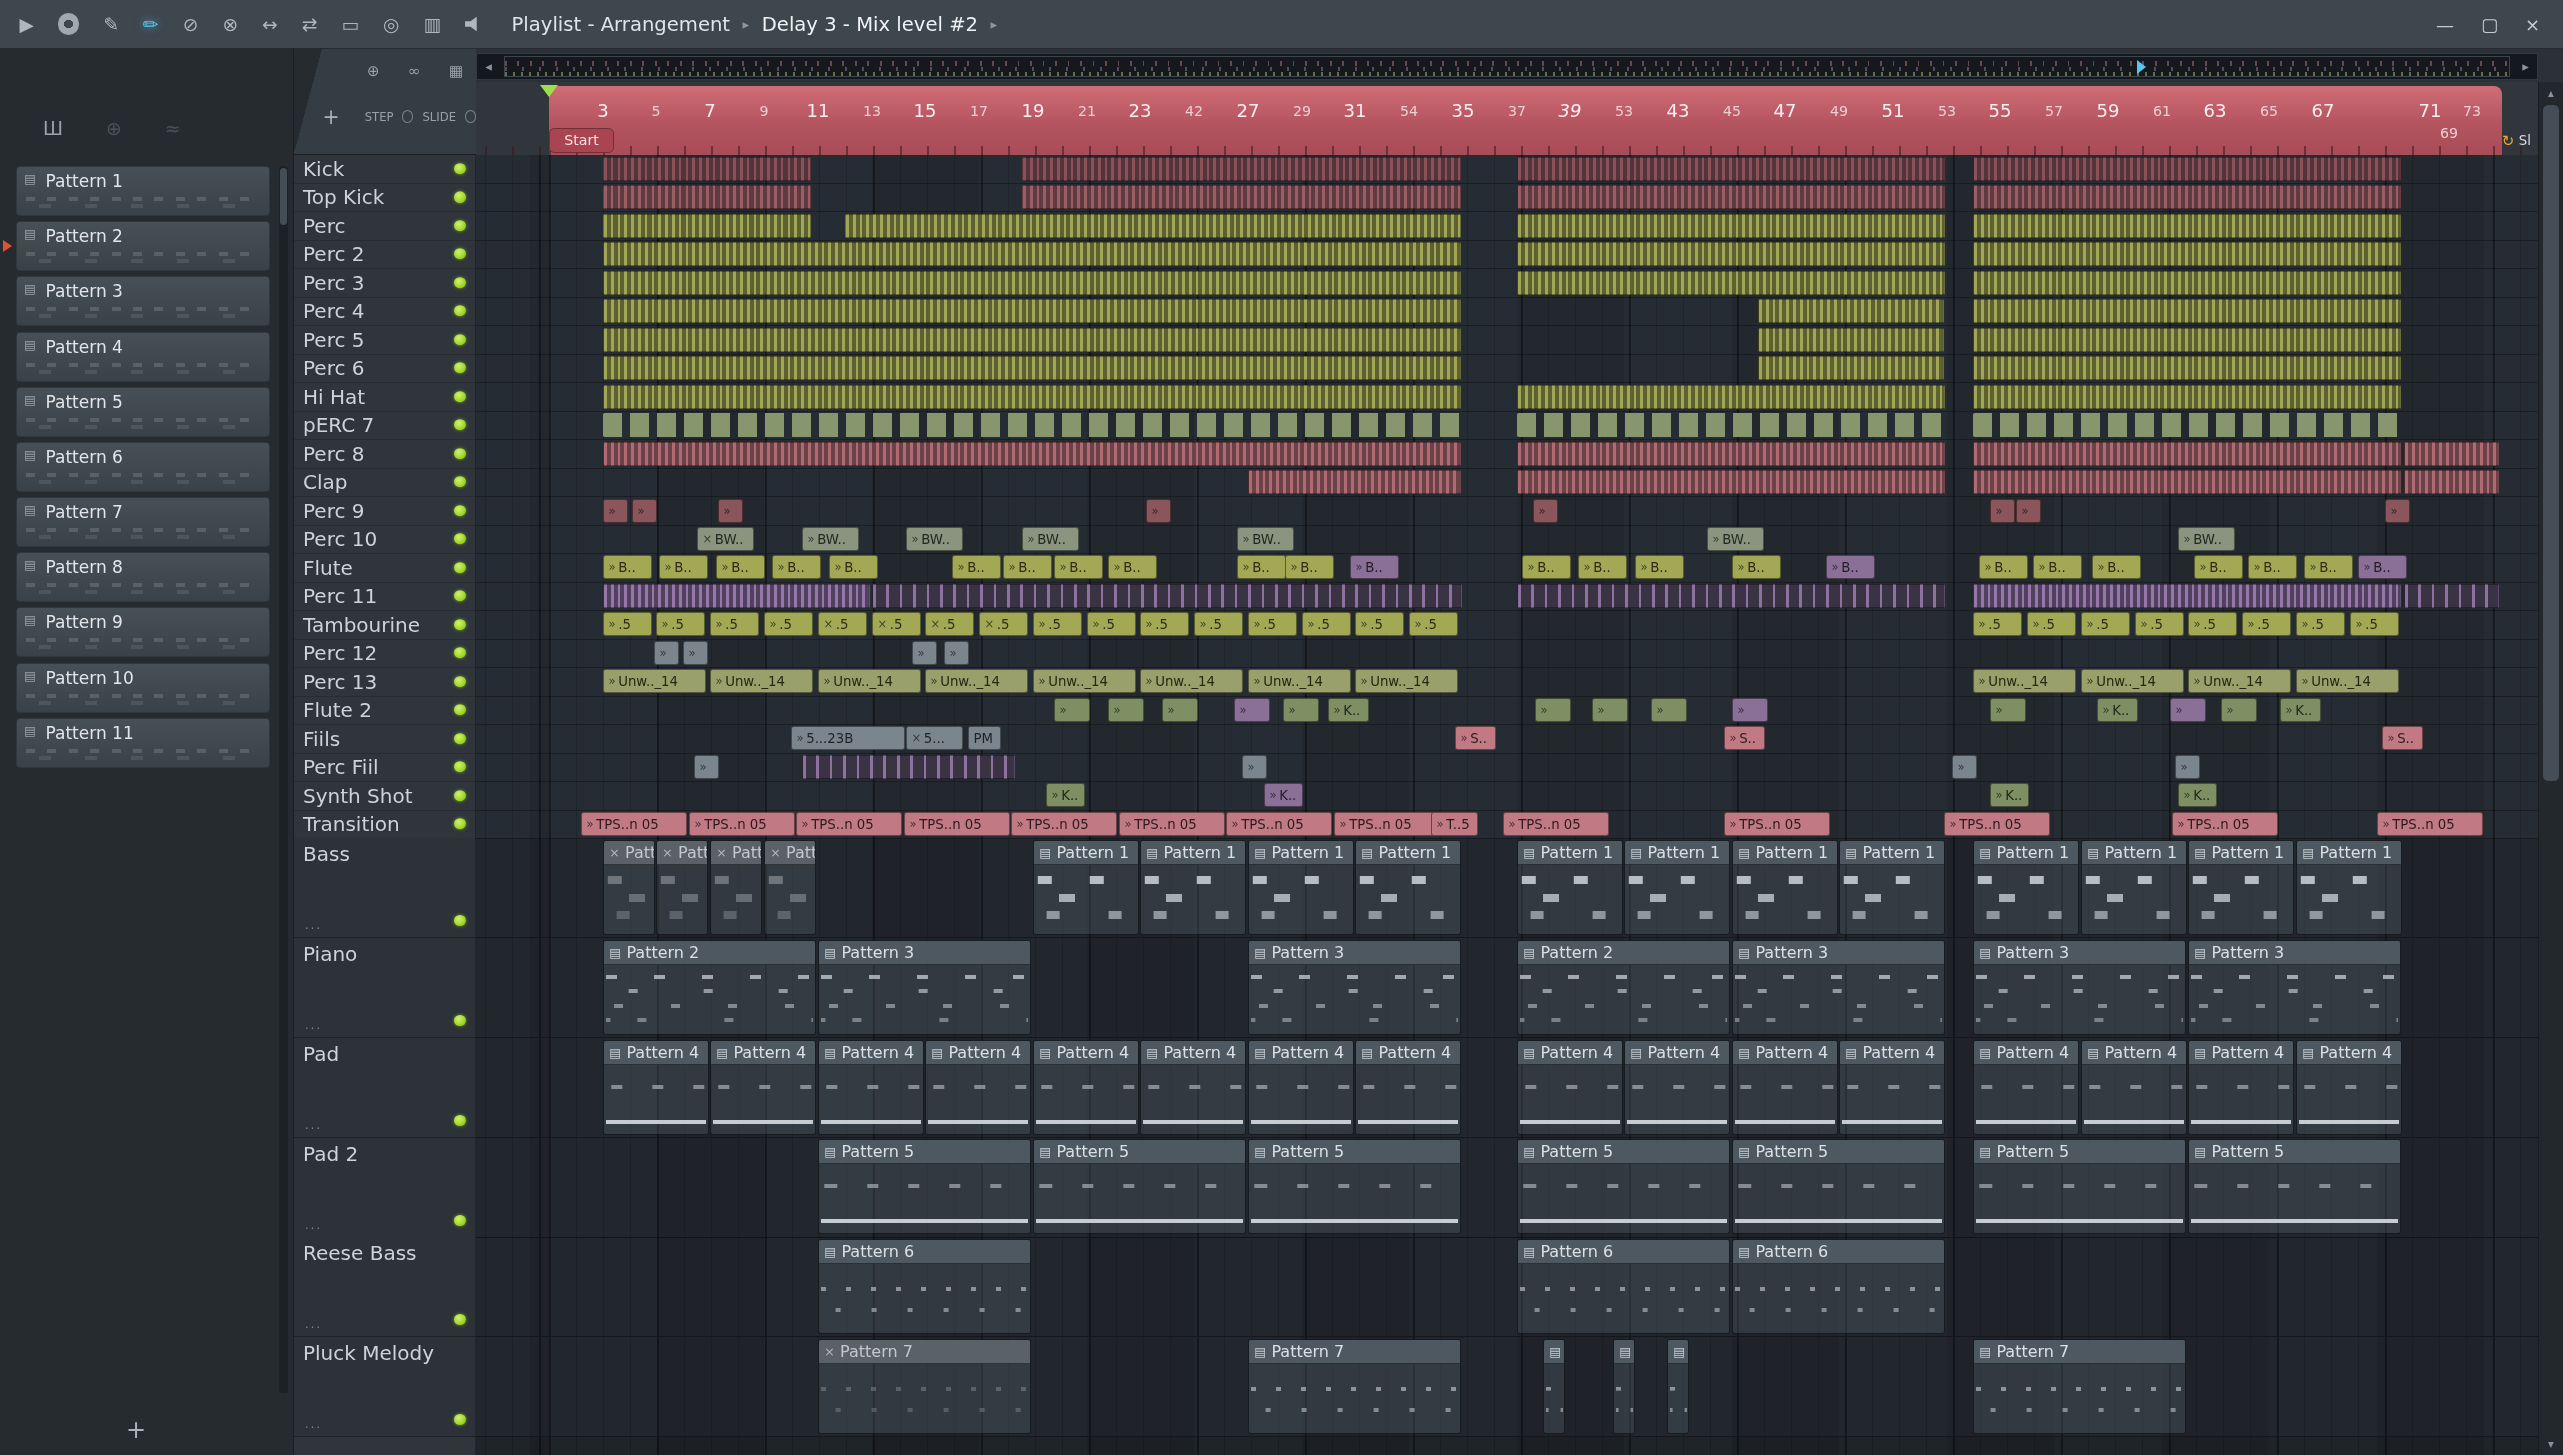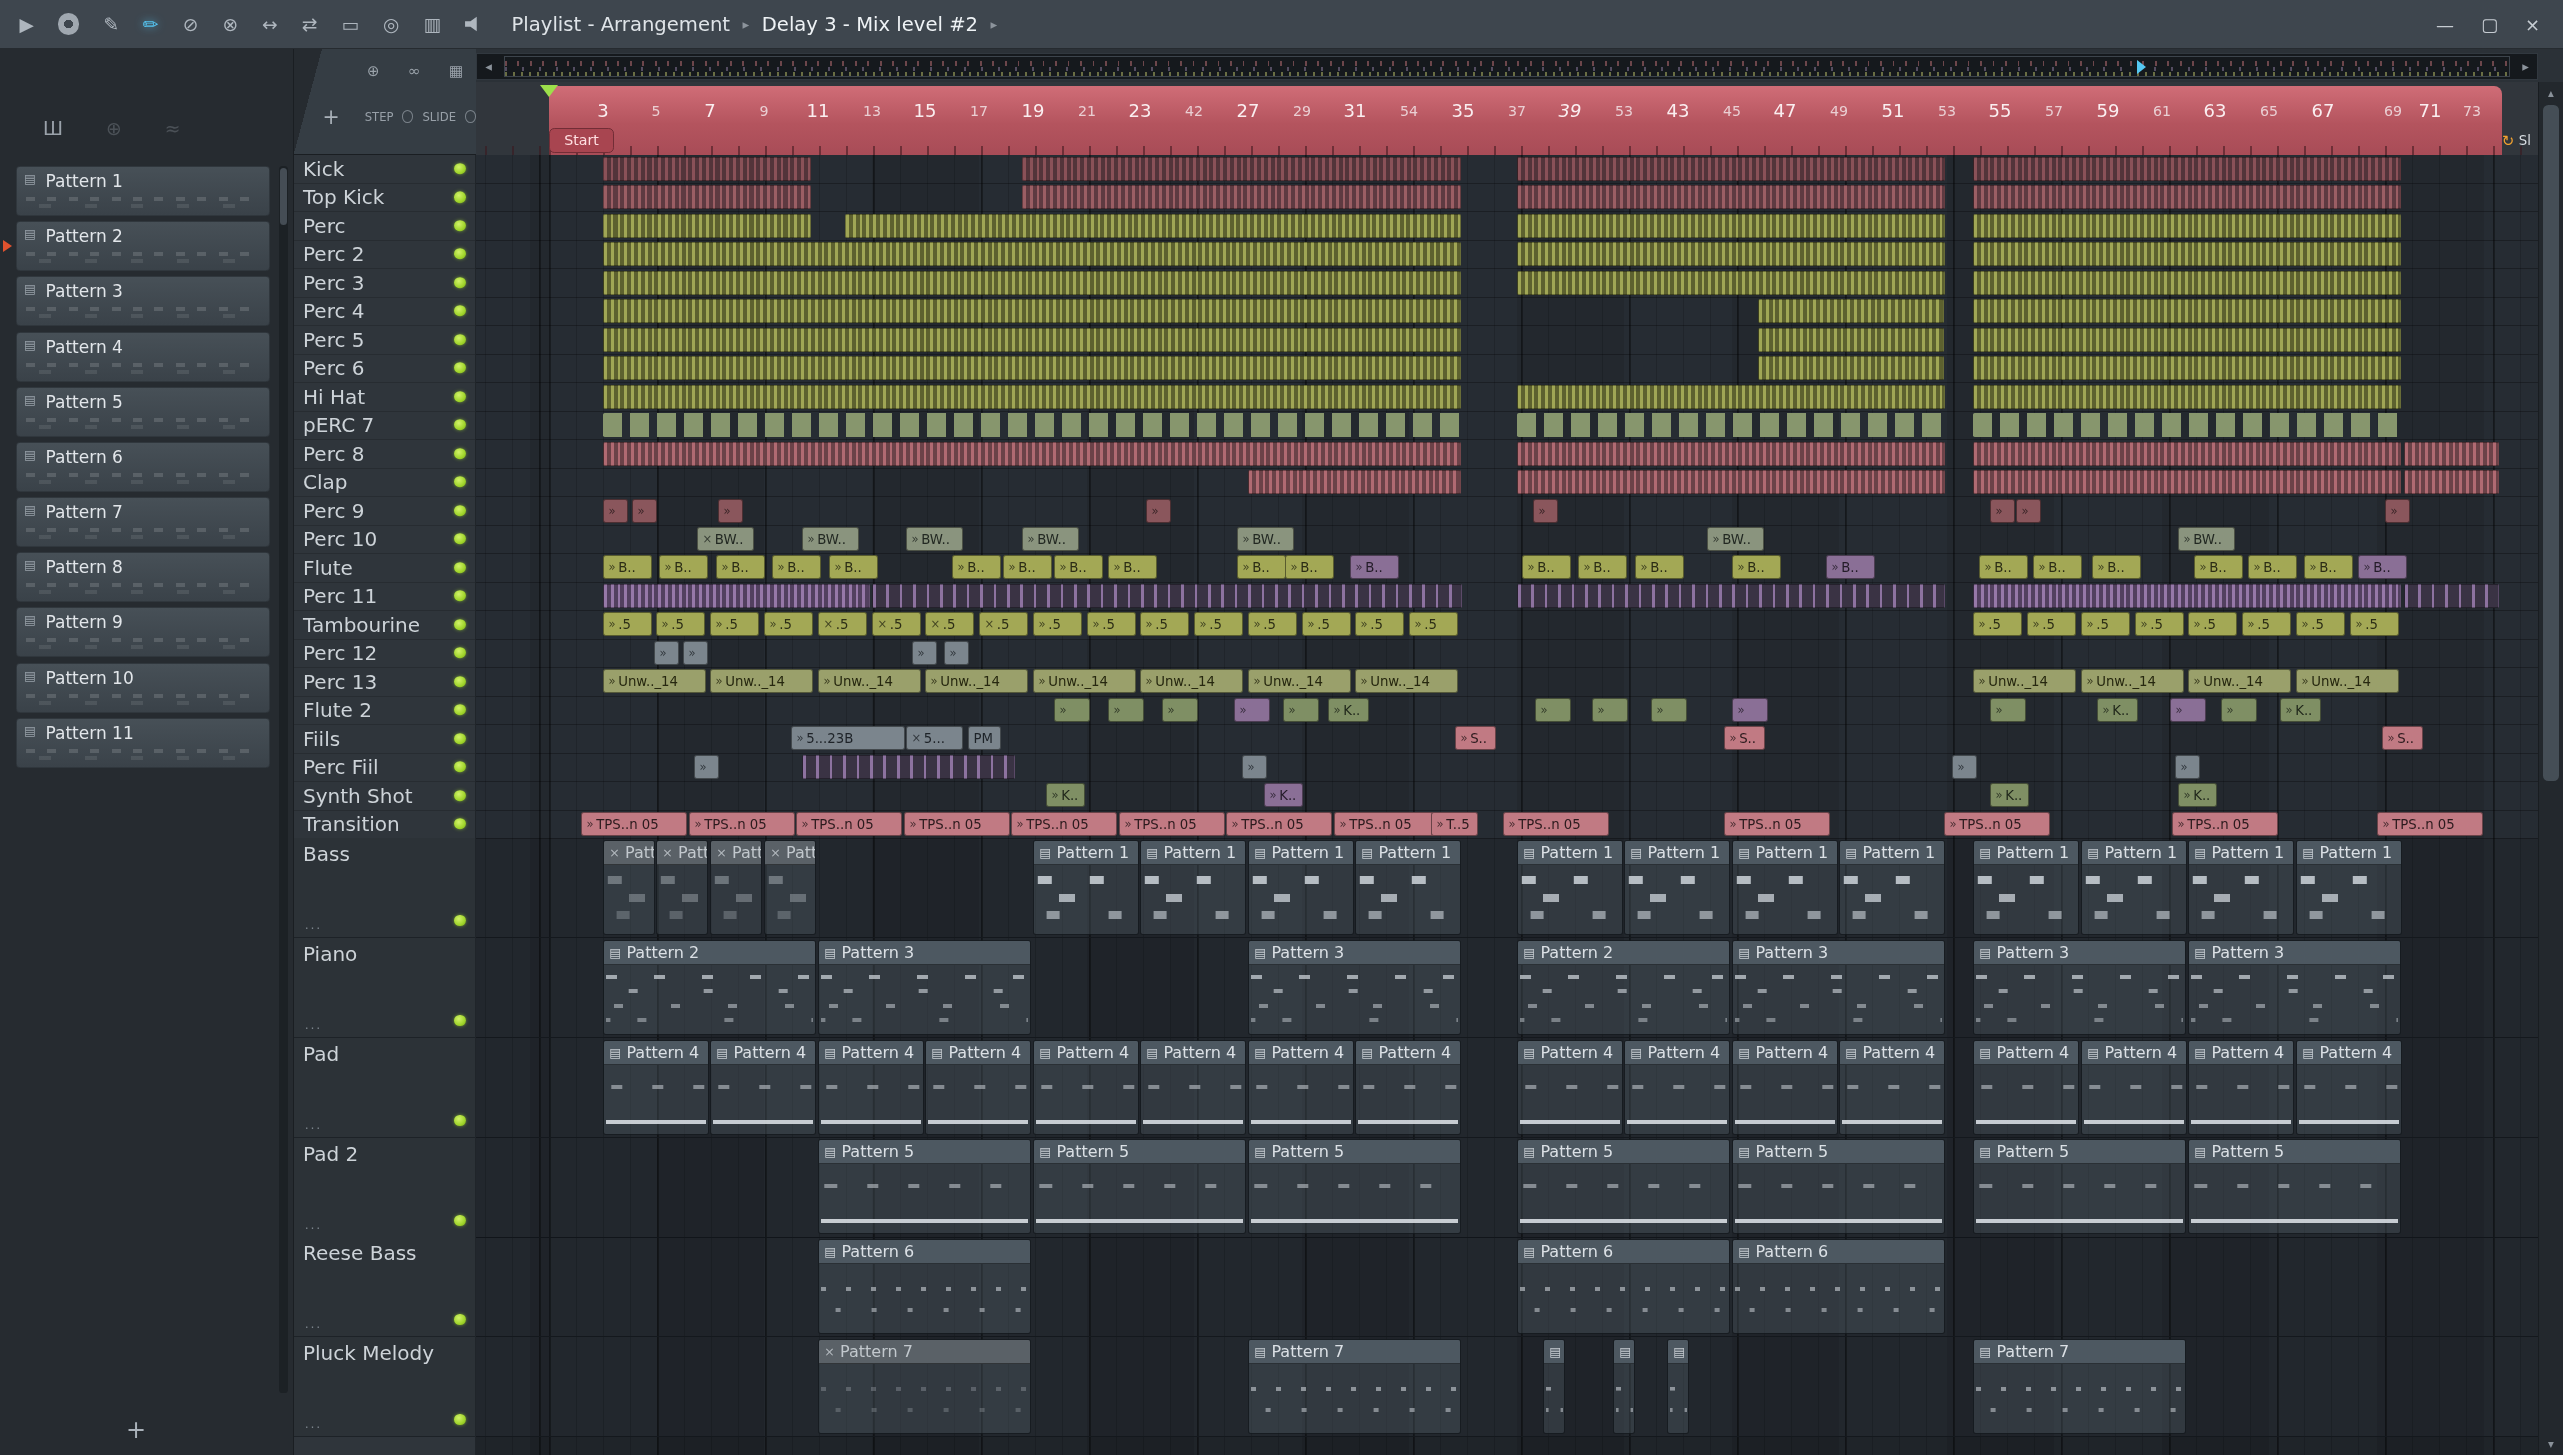--- a/index.html
+++ b/index.html
@@ -289,21 +289,21 @@
       <span class="rn rn-d" style="left: 1363px; position: absolute;">49</span>
       <span class="rn rn-b" style="left: 1417px; position: absolute;">51</span>
       <span class="rn rn-d" style="left: 1471px; position: absolute;">53</span>
       <span class="rn rn-b" style="left: 1524px; position: absolute;">55</span>
       <span class="rn rn-d" style="left: 1578px; position: absolute;">57</span>
       <span class="rn rn-b" style="left: 1632px; position: absolute;">59</span>
       <span class="rn rn-d" style="left: 1686px; position: absolute;">61</span>
       <span class="rn rn-b" style="left: 1739px; position: absolute;">63</span>
       <span class="rn rn-d" style="left: 1793px; position: absolute;">65</span>
       <span class="rn rn-b" style="left: 1847px; position: absolute;">67</span>
-      <span class="rn rn-d" style="left: 1917px; position: absolute;">69</span>
+      <span class="rn rn-d" style="left: 1973px; position: absolute; margin-top: 22px;">69</span>
       <span class="rn rn-b" style="left: 1954px; position: absolute;">71</span>
       <span class="rn rn-d" style="left: 1996px; position: absolute;">73</span>
     </div>
   <div class="playhead"></div>
   <div class="startchip">Start</div>
   <div class="endbadge">
     <i class="loopico">↻</i>
     <span>Sl</span>
   </div>
 </div>

